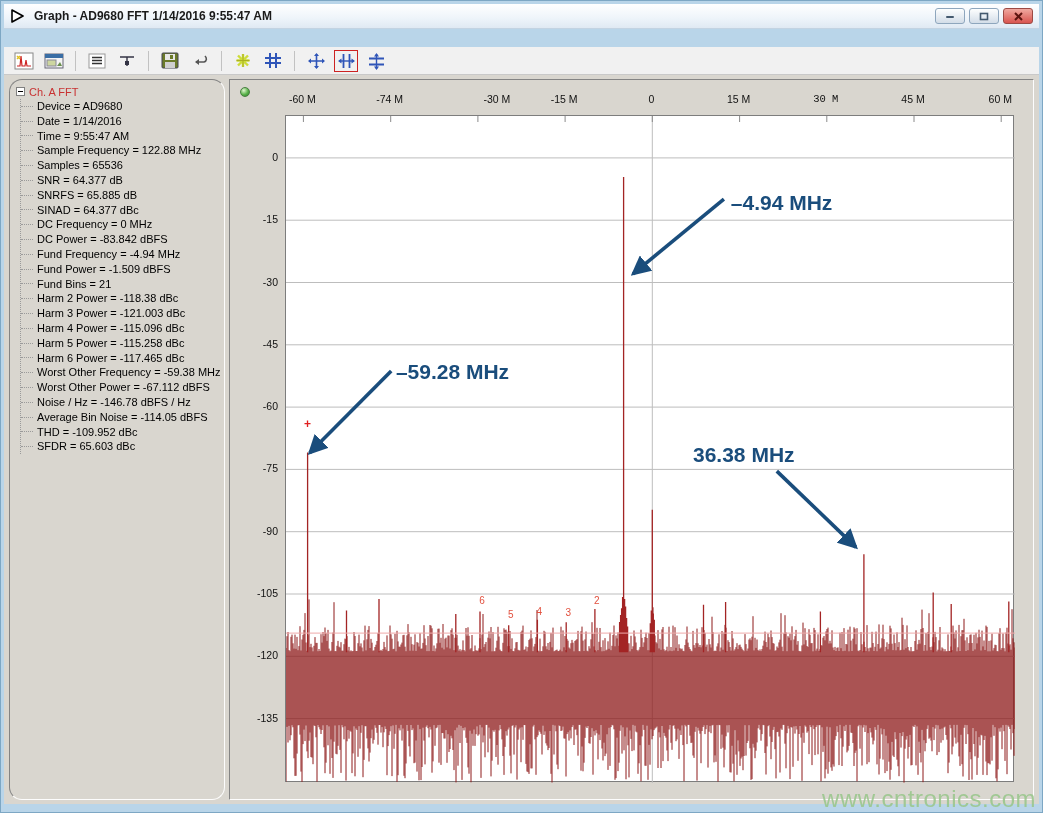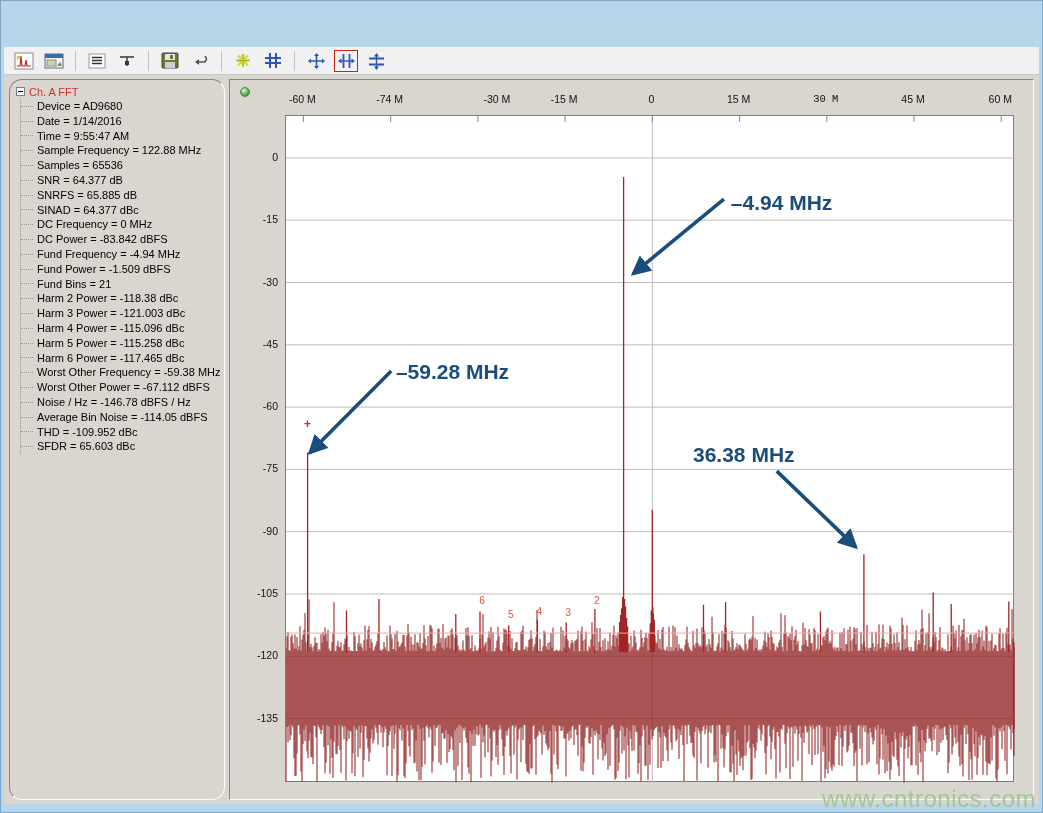--- a/index.html
+++ b/index.html
@@ -51,20 +51,45 @@
   .ylab{position:absolute;width:48px;left:0;text-align:right;font-size:10.5px;color:#111;}
   
   .watermark{position:absolute;right:6px;top:784px;font-size:24px;color:rgba(154,199,141,0.9);
              letter-spacing:0.5px;z-index:20;}
 </style>
 </head>
 <body>
 
 <div class="screen">
 
+  <div class="titlebar">
+    <span class="app-icon">
+      <svg width="16" height="14" viewBox="0 0 16 14">
+          <path d="M2 1 L13 7 L2 13 Z" fill="#fff" stroke="#000" stroke-width="1.6" stroke-linejoin="round"></path>
+        </svg>
+    </span>
+    <span class="title-text">Graph - AD9680 FFT 1/14/2016 9:55:47 AM</span>
+    <span class="win-buttons">
+      <span class="wbtn">
+          <svg width="10" height="8">
+            <rect x="1" y="4" width="8" height="2" rx="1" fill="#44596e"></rect>
+          </svg>
+        </span>
+      <span class="wbtn">
+          <svg width="10" height="9">
+            <rect x="1.5" y="1.5" width="7" height="6" fill="none" stroke="#44596e" stroke-width="1.6"></rect>
+          </svg>
+        </span>
+      <span class="wbtn close">
+          <svg width="9" height="9">
+            <path d="M1 1 L8 8 M8 1 L1 8" stroke="#5d1410" stroke-width="2"></path>
+          </svg>
+        </span>
+    </span>
+  </div>
 
 
   <div class="toolbar">
     <button class="tbtn">
         <svg width="20" height="18">
           <rect x="1" y="1" width="18" height="16" fill="#fff" stroke="#888"></rect>
           <path d="M3 14 L6 14 L7 4 L8 14 L11 14 L12 8 L13 14 L17 14" stroke="#c22" fill="none" stroke-width="1.2"></path>
           <path d="M3 4 l3 3 M6 4 l-3 3" stroke="#e0c020" stroke-width="1.4"></path>
         </svg>
       </button>

